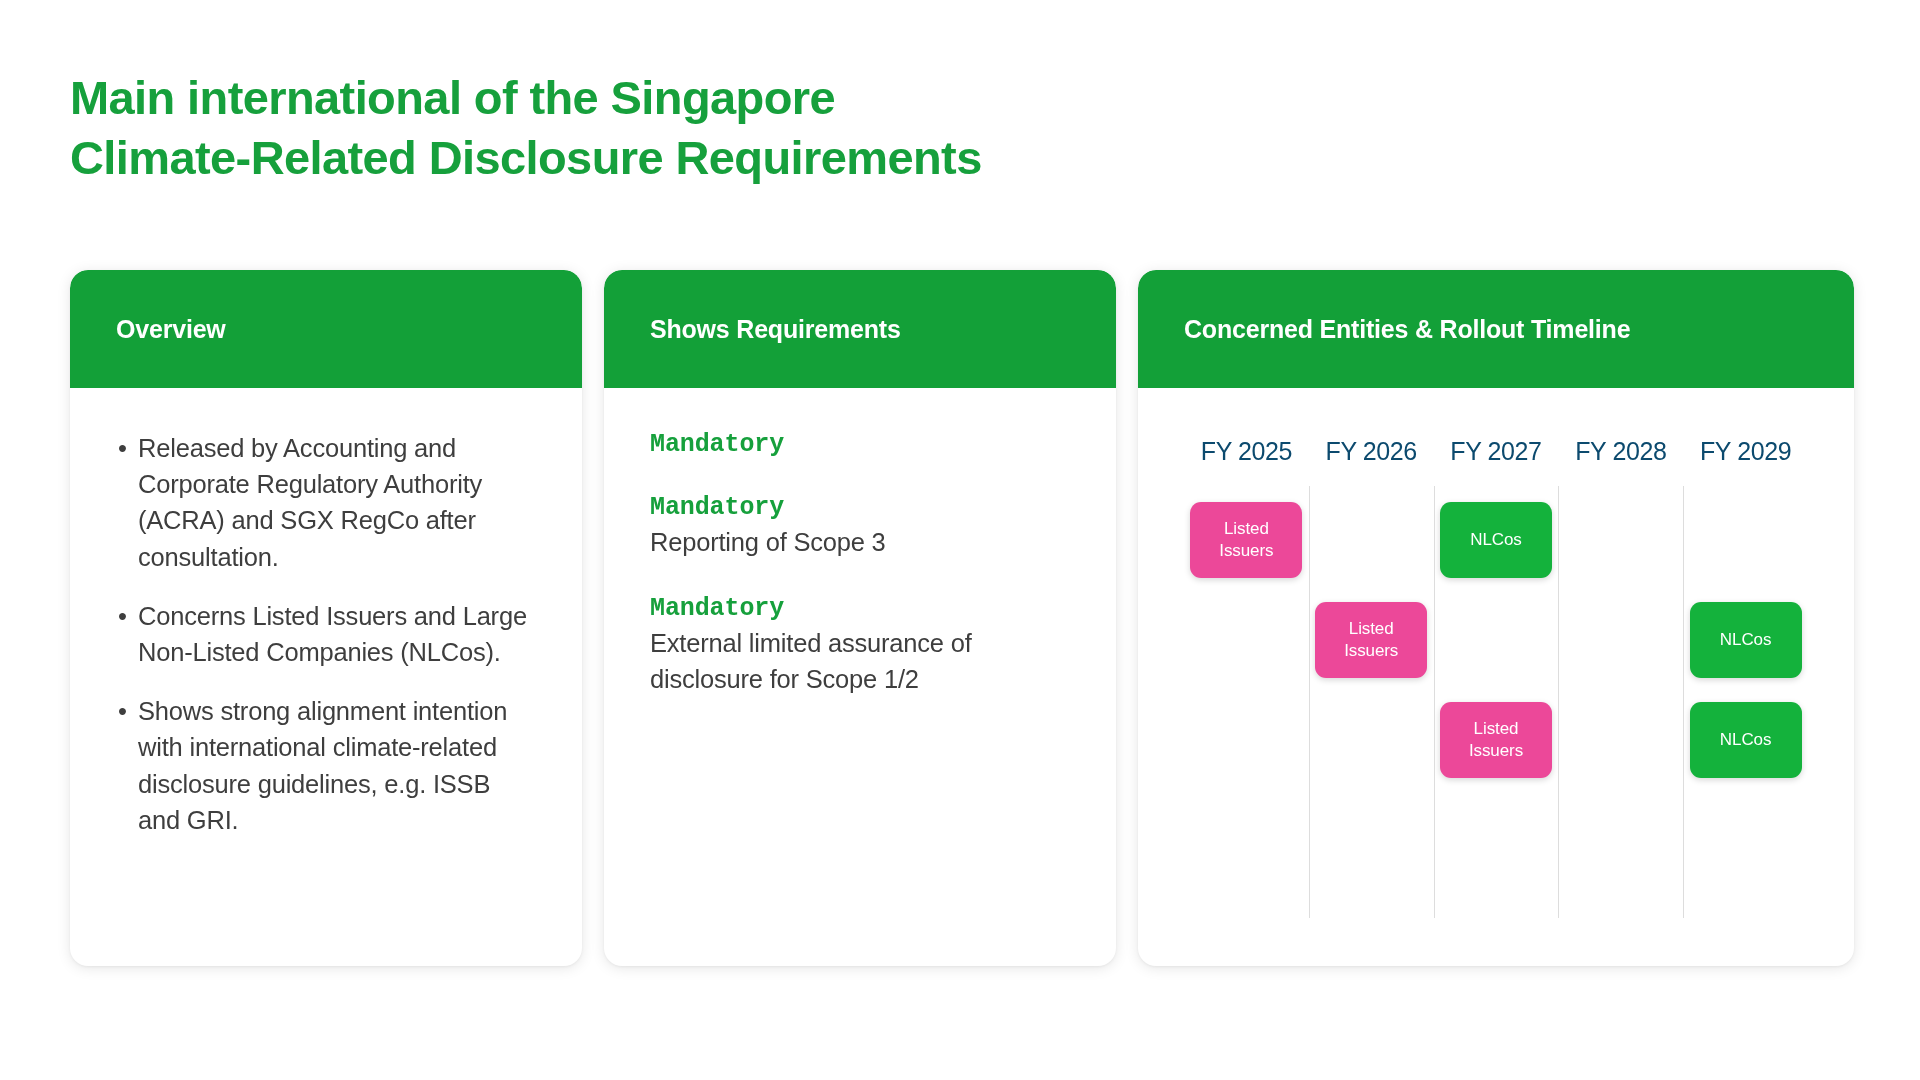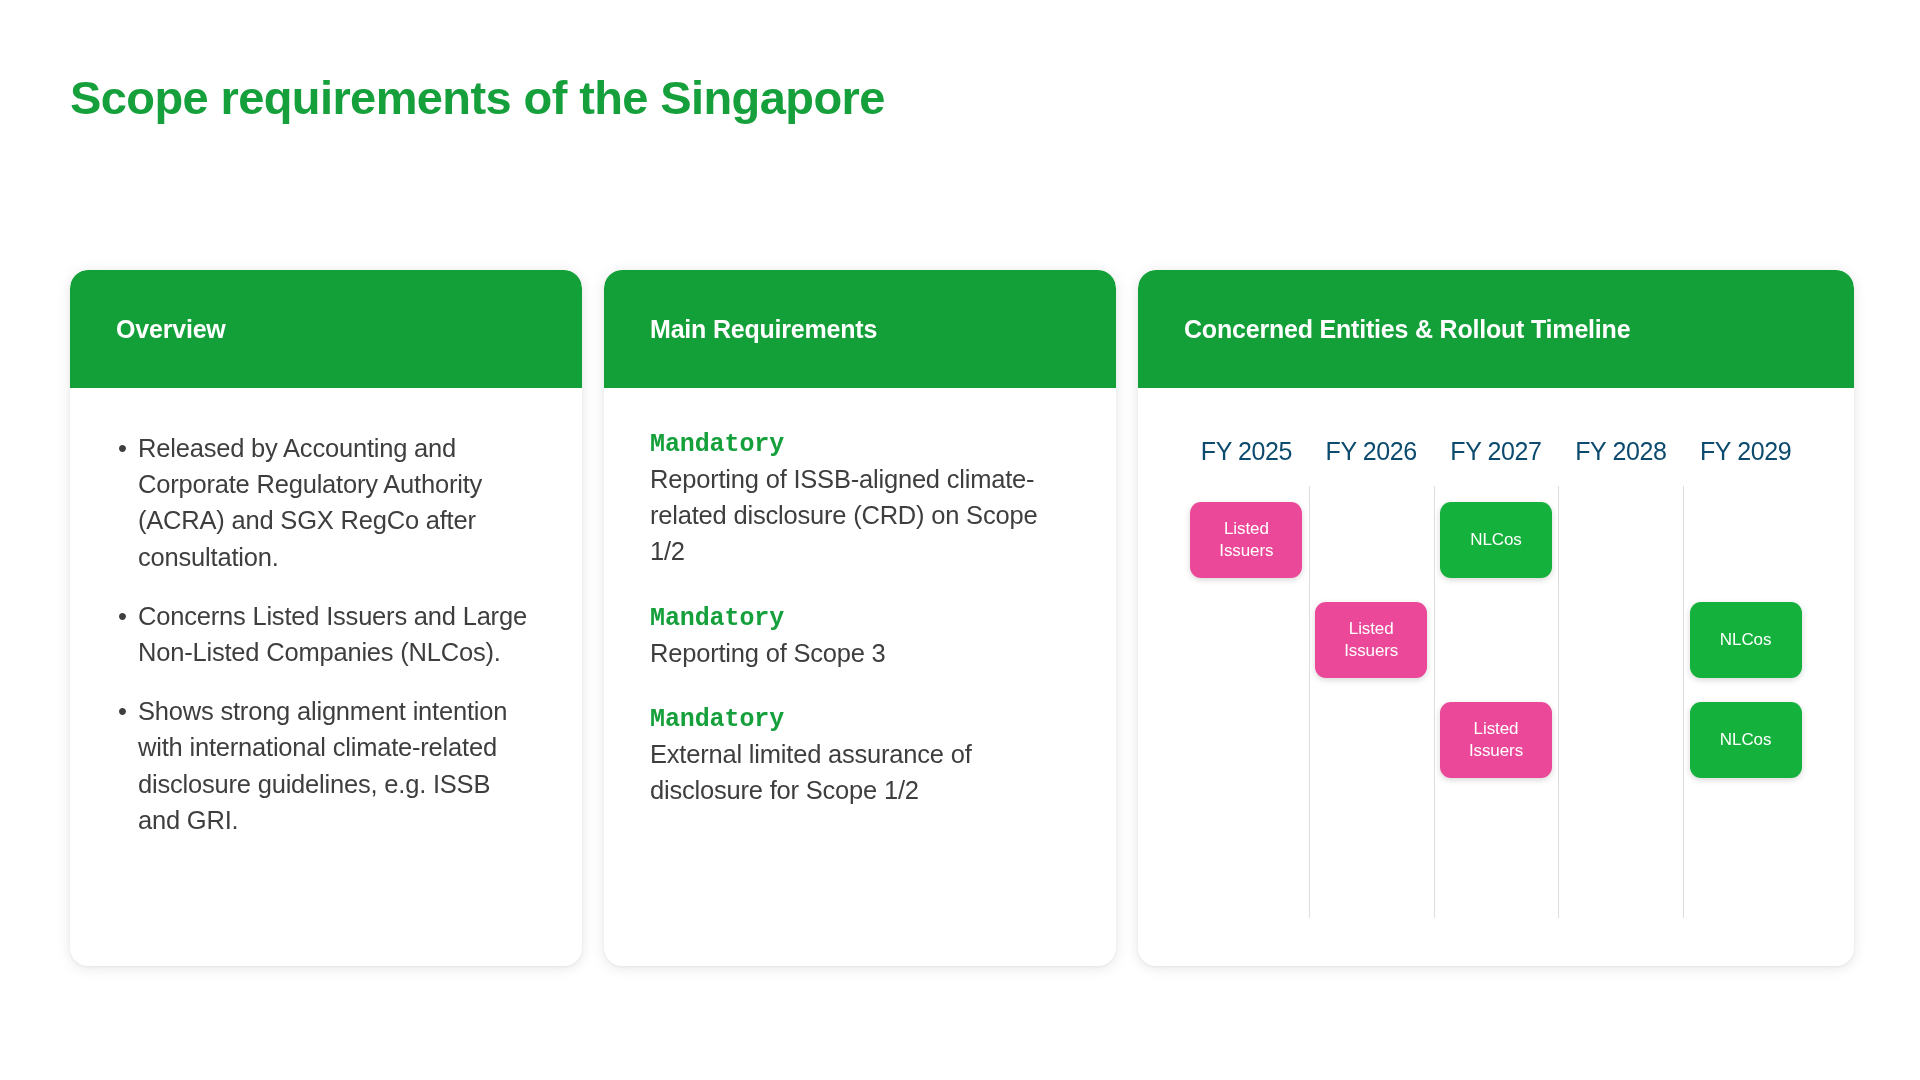--- a/index.html
+++ b/index.html
@@ -176,21 +176,22 @@
   .chip.listed { background: #ec4899; }
   .chip.nlcos  { background: #14b23c; }
   .chip span { display: block; }
 </style>
 </head>
 <body>
 
 <div class="page">
 
   <h1 class="title">
-    <span class="title-line">Scope requirements of the Singapore</span>
+    <span class="title-line">Main international of the Singapore</span>
+    <span class="title-line">Climate-Related Disclosure Requirements</span>
   </h1>
 
   <div class="cards">
 
     <section class="card card-a">
       <div class="card-head">
         <span>Overview</span>
       </div>
       <div class="card-body">
         <ul class="bullets">
@@ -205,26 +206,25 @@
           <li class="bullet">
             <span class="dot">•</span>
             <span>Shows strong alignment intention with international climate-related disclosure guidelines, e.g. ISSB and GRI.</span>
           </li>
         </ul>
       </div>
     </section>
 
     <section class="card card-b">
       <div class="card-head">
-        <span>Main Requirements</span>
+        <span>Shows Requirements</span>
       </div>
       <div class="card-body">
         <div class="req">
           <div class="req-label">Mandatory</div>
-          <div class="req-text">Reporting of ISSB-aligned climate-related disclosure (CRD) on Scope 1/2</div>
         </div>
         <div class="req">
           <div class="req-label">Mandatory</div>
           <div class="req-text">Reporting of Scope 3</div>
         </div>
         <div class="req">
           <div class="req-label">Mandatory</div>
           <div class="req-text">External limited assurance of disclosure for Scope 1/2</div>
         </div>
       </div>

